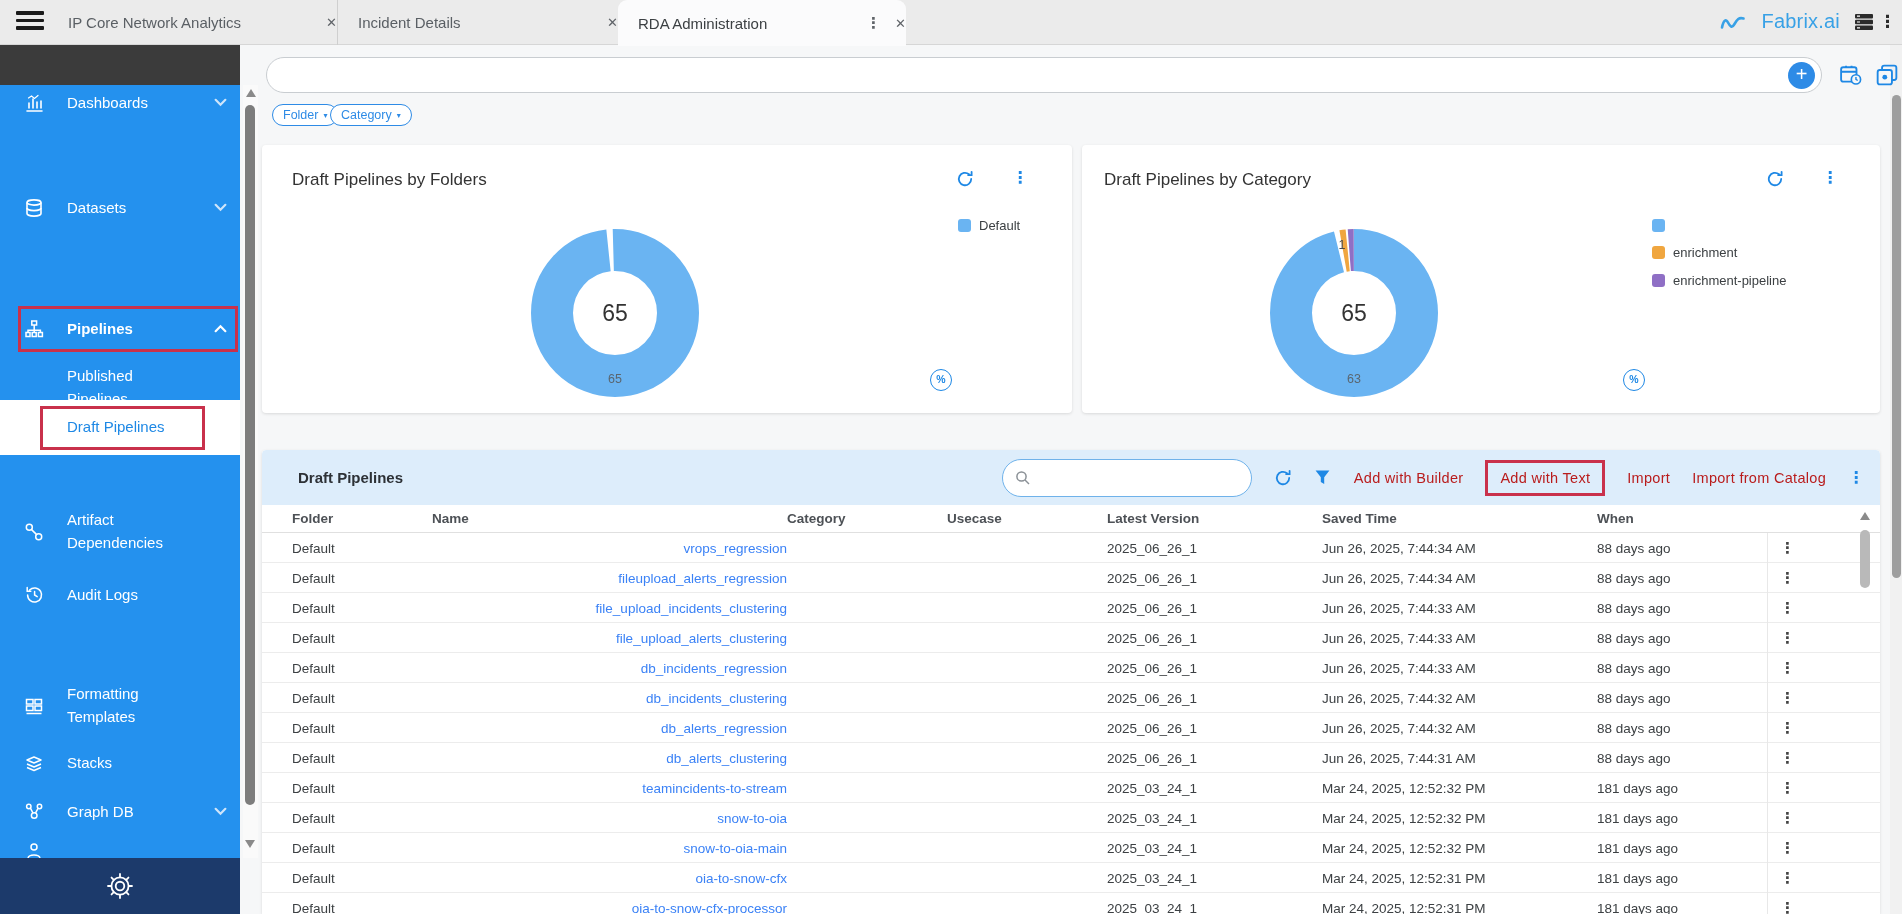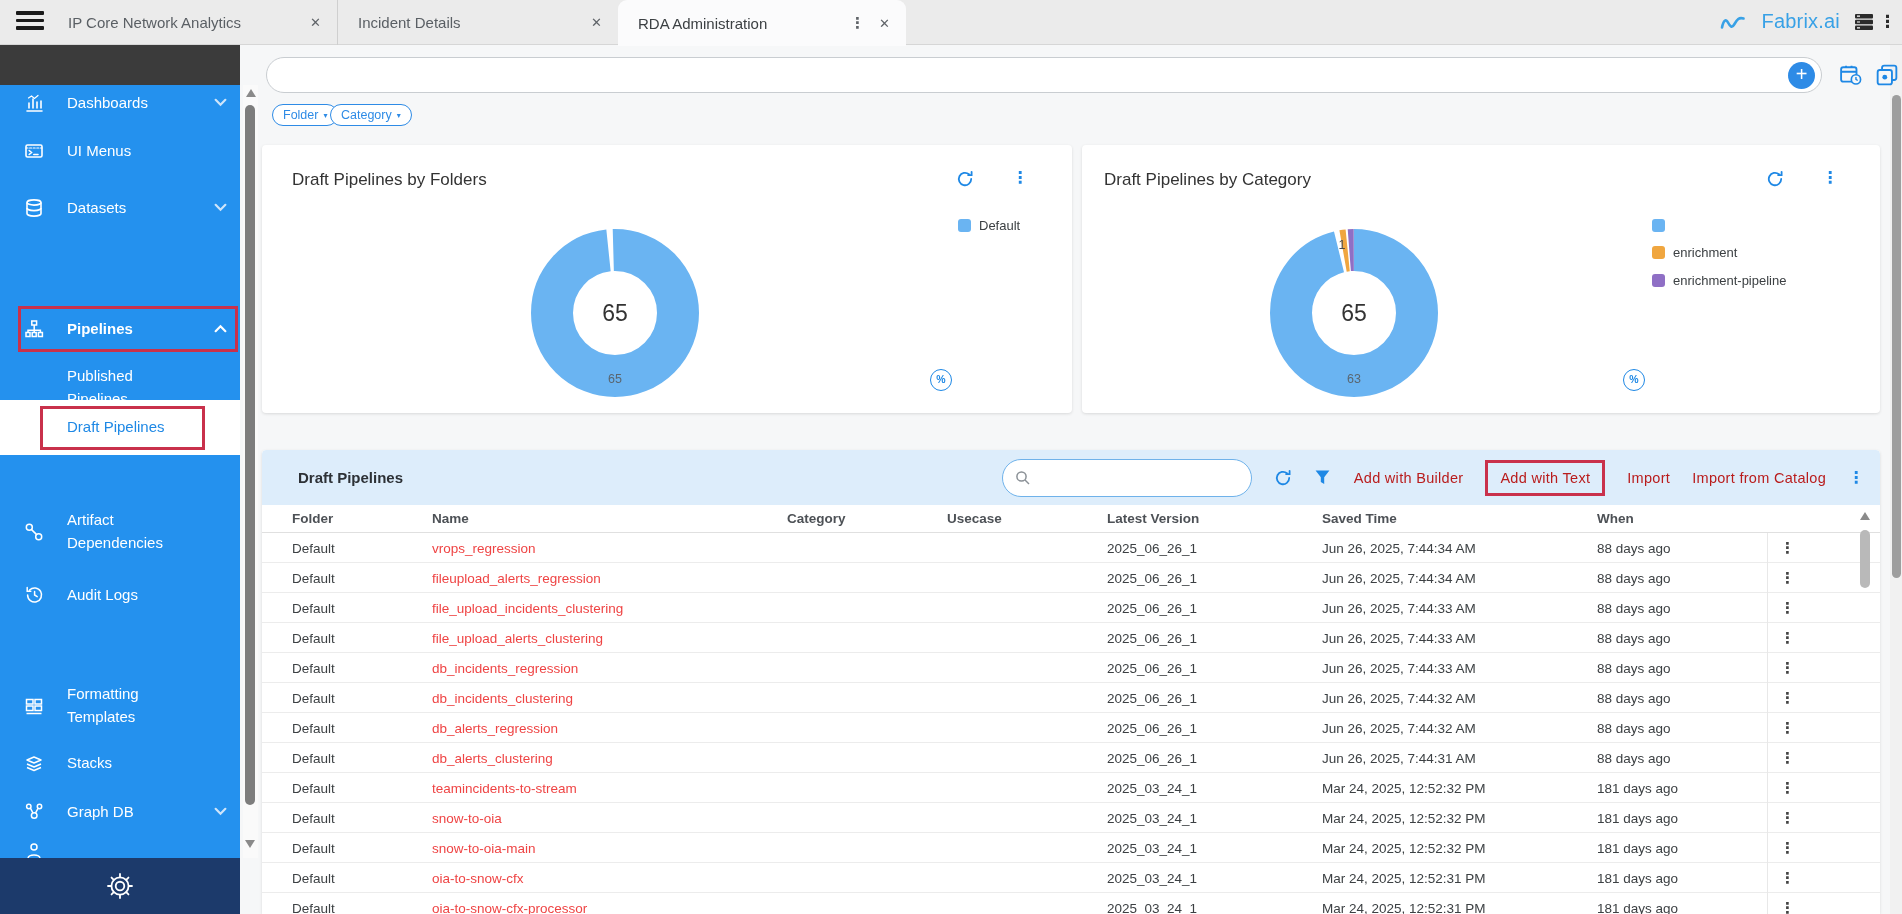--- a/index.html
+++ b/index.html
@@ -4,21 +4,21 @@
 <style>
   * { margin:0; padding:0; box-sizing:border-box; }
   html,body { width:1902px; height:914px; overflow:hidden; }
   body { font-family:"Liberation Sans","DejaVu Sans",sans-serif; background:#f6f7f8; }
   #app { position:relative; width:1902px; height:914px; background:#f6f7f8; overflow:hidden; }
 
   
   .tabbar { position:absolute; left:0; top:0; width:1902px; height:45px; background:#ebebeb; border-bottom:1px solid #d6d6d6; z-index:30; }
   .hamburger { position:absolute; left:16px; top:11px; width:28px; height:22px; cursor:pointer; }
   .hamburger i { display:block; height:3.5px; background:#1a1a1a; margin-bottom:4.2px; border-radius:1px; }
-  .tab { position:absolute; top:0; height:45px; display:flex; align-items:center; padding:0 16px 0 20px; color:#5a5f64; font-size:15px; }
+  .tab { position:absolute; top:0; height:45px; display:flex; align-items:center; padding:0 0 0 20px; color:#5a5f64; font-size:15px; }
   .tab .tlabel { white-space:nowrap; overflow:hidden; }
   .tab .x { margin-left:auto; padding-left:14px; color:#5f6368; font-size:13px; cursor:pointer; }
   .tab .dots { color:#5f6368; font-size:15px; font-weight:bold; margin-left:auto; padding:0 10px; }
   .tab.t1 { left:48px; width:290px; border-right:1px solid #cfcfcf; }
   .tab.t2 { left:338px; width:280px; }
   .tab.t3 { left:618px; width:288px; background:#fbfbfc; border-radius:9px 9px 0 0; color:#3c4043; height:46px; z-index:31; }
   .tab.t3 .x { margin-left:0; padding-left:4px; }
   .brandbox { position:absolute; right:62px; top:10px; display:flex; align-items:center; gap:16px; }
   .brandtext { color:#38a1e6; font-size:20px; letter-spacing:.2px; }
   .srv { position:absolute; right:28px; top:13px; cursor:pointer; }
@@ -94,21 +94,21 @@
   .tool-ic { width:18px; height:18px; color:#1e88e5; cursor:pointer; }
   .tlink { color:#b91c1c; font-size:14.5px; letter-spacing:.3px; white-space:nowrap; cursor:pointer; }
   .tlink.boxed { border:3px solid #c9314b; padding:7px 12px; }
   .tbar-kebab { color:#1e88e5; font-size:16px; font-weight:bold; cursor:pointer; }
 
   .grid { display:grid; grid-template-columns:140px 355px 160px 160px 215px 275px 170px 1fr; padding-left:30px; align-items:center; }
   .thead { position:absolute; left:0; top:55px; width:100%; height:28px; border-bottom:1px solid #e0e0e0; font-size:13.5px; font-weight:700; color:#4d5156; background:#fff; }
   .rows { position:absolute; left:0; top:83px; width:100%; height:381px; overflow:hidden; }
   .trow { height:30px; border-bottom:1px solid #ececec; font-size:13.5px; color:#3c4043; }
   .td { white-space:nowrap; overflow:hidden; }
-  .td.link { color:#ef4444; cursor:pointer; }
+  .td.link { color:#3b82f6; cursor:pointer;text-align:right; }
   .td.actions { height:30px; display:flex; align-items:center; border-left:1px solid #e8e8e8; padding-left:12px; }
   .row-kebab { color:#444; font-size:15px; font-weight:bold; cursor:pointer; }
 
   
   .t-scroll { position:absolute; left:1596px; top:58px; width:14px; height:400px; }
   .t-thumb { position:absolute; left:2px; top:22px; width:10px; height:58px; background:#b9b9b9; border-radius:5px; }
 
   
   .anno { position:absolute; border:3px solid #c9314b; z-index:40; pointer-events:none; }
 
@@ -169,30 +169,20 @@
           </svg>
         </span>
       <span class="s-label">Dashboards</span>
       <span class="s-chev">
           <svg width="13" height="9" viewBox="0 0 12 8">
             <path d="M1.5 1.5L6 6l4.5-4.5" stroke="#cfe5fa" stroke-width="2" fill="none" stroke-linecap="round"></path>
           </svg>
         </span>
     </div>
 
-    <div class="s-item" style="top:51px;">
-      <span class="s-icon">
-          <svg width="22" height="22" viewBox="0 0 22 22" fill="none" stroke="#fff" stroke-width="1.6" stroke-linecap="round">
-            <rect x="3" y="5" width="16" height="12" rx="1.5"></rect>
-            <path d="M3 8h16" stroke-dasharray="2 1.6" stroke-width="1.2"></path>
-            <path d="M6.2 10.5l2.3 2-2.3 2M10.8 14.5h4.2"></path>
-          </svg>
-        </span>
-      <span class="s-label">UI Menus</span>
-    </div>
 
     <div class="s-item" style="top:108px;align-items:center;">
       <span class="s-icon">
           <svg width="22" height="22" viewBox="0 0 22 22" fill="none" stroke="#fff" stroke-width="1.6">
             <ellipse cx="11" cy="5.5" rx="7" ry="2.6"></ellipse>
             <path d="M4 5.5v11c0 1.4 3.1 2.6 7 2.6s7-1.2 7-2.6v-11"></path>
             <path d="M4 11c0 1.4 3.1 2.6 7 2.6s7-1.2 7-2.6"></path>
           </svg>
         </span>
       <span class="s-label">Datasets</span>

